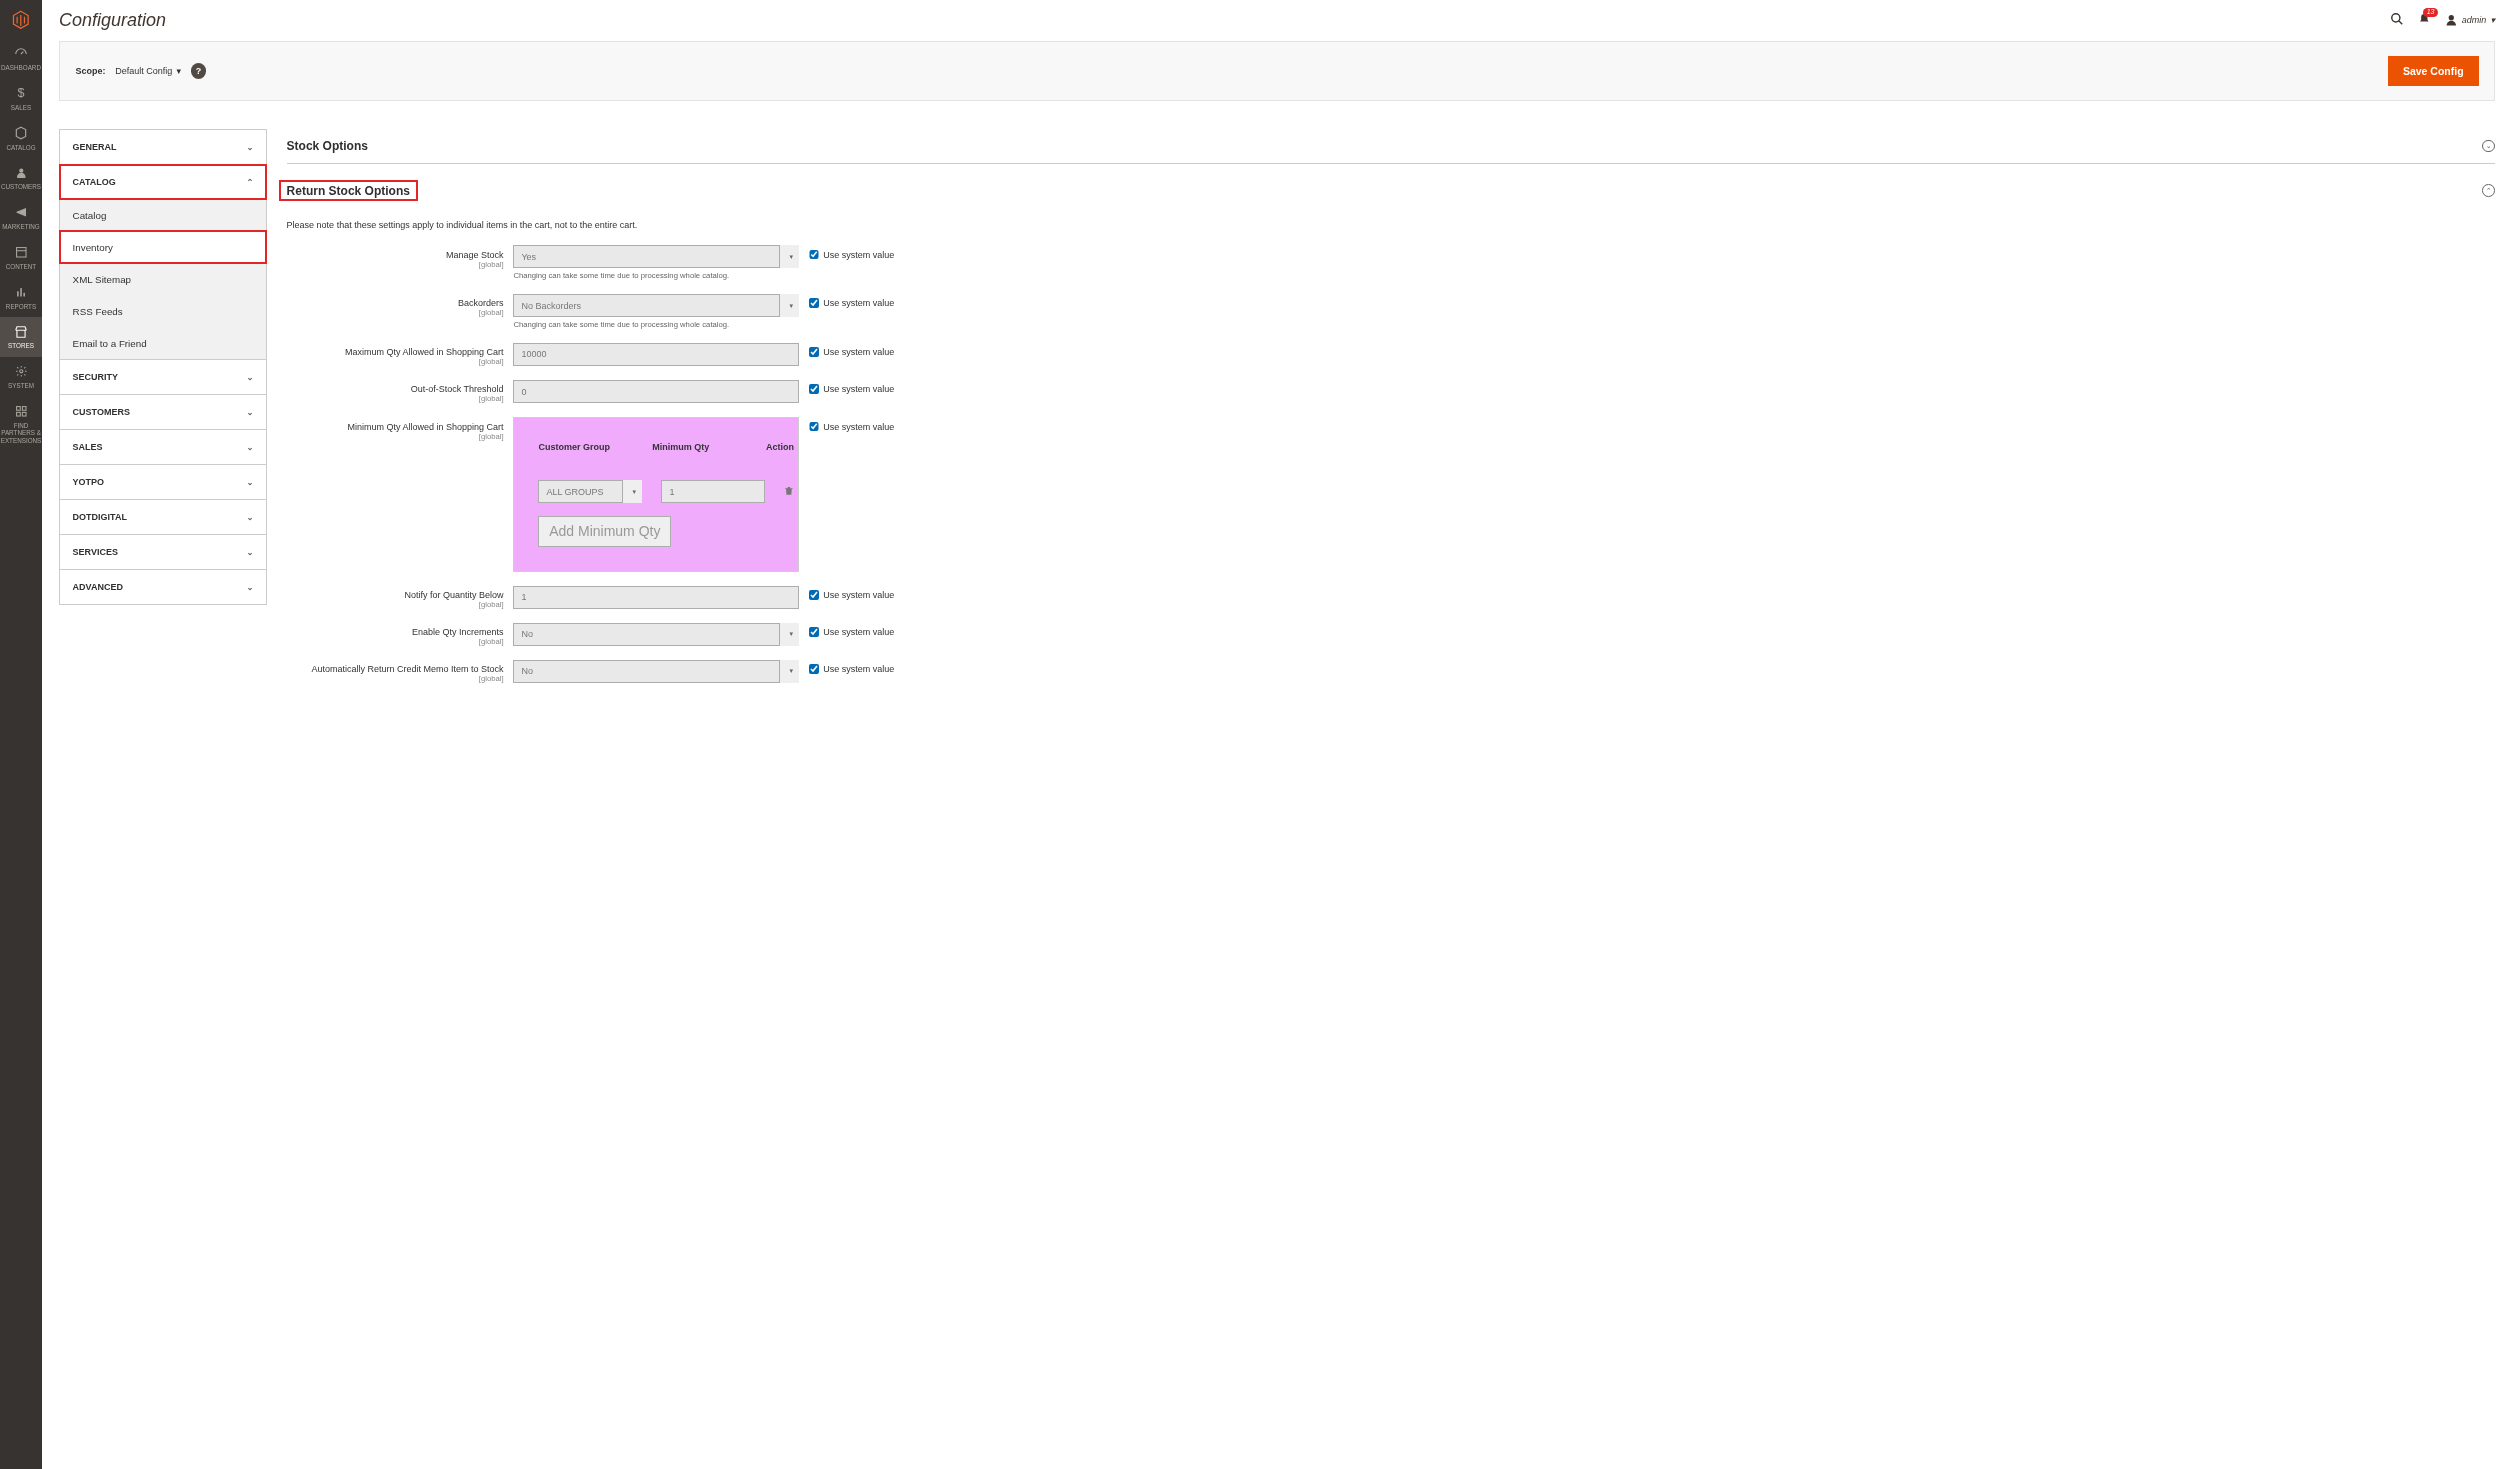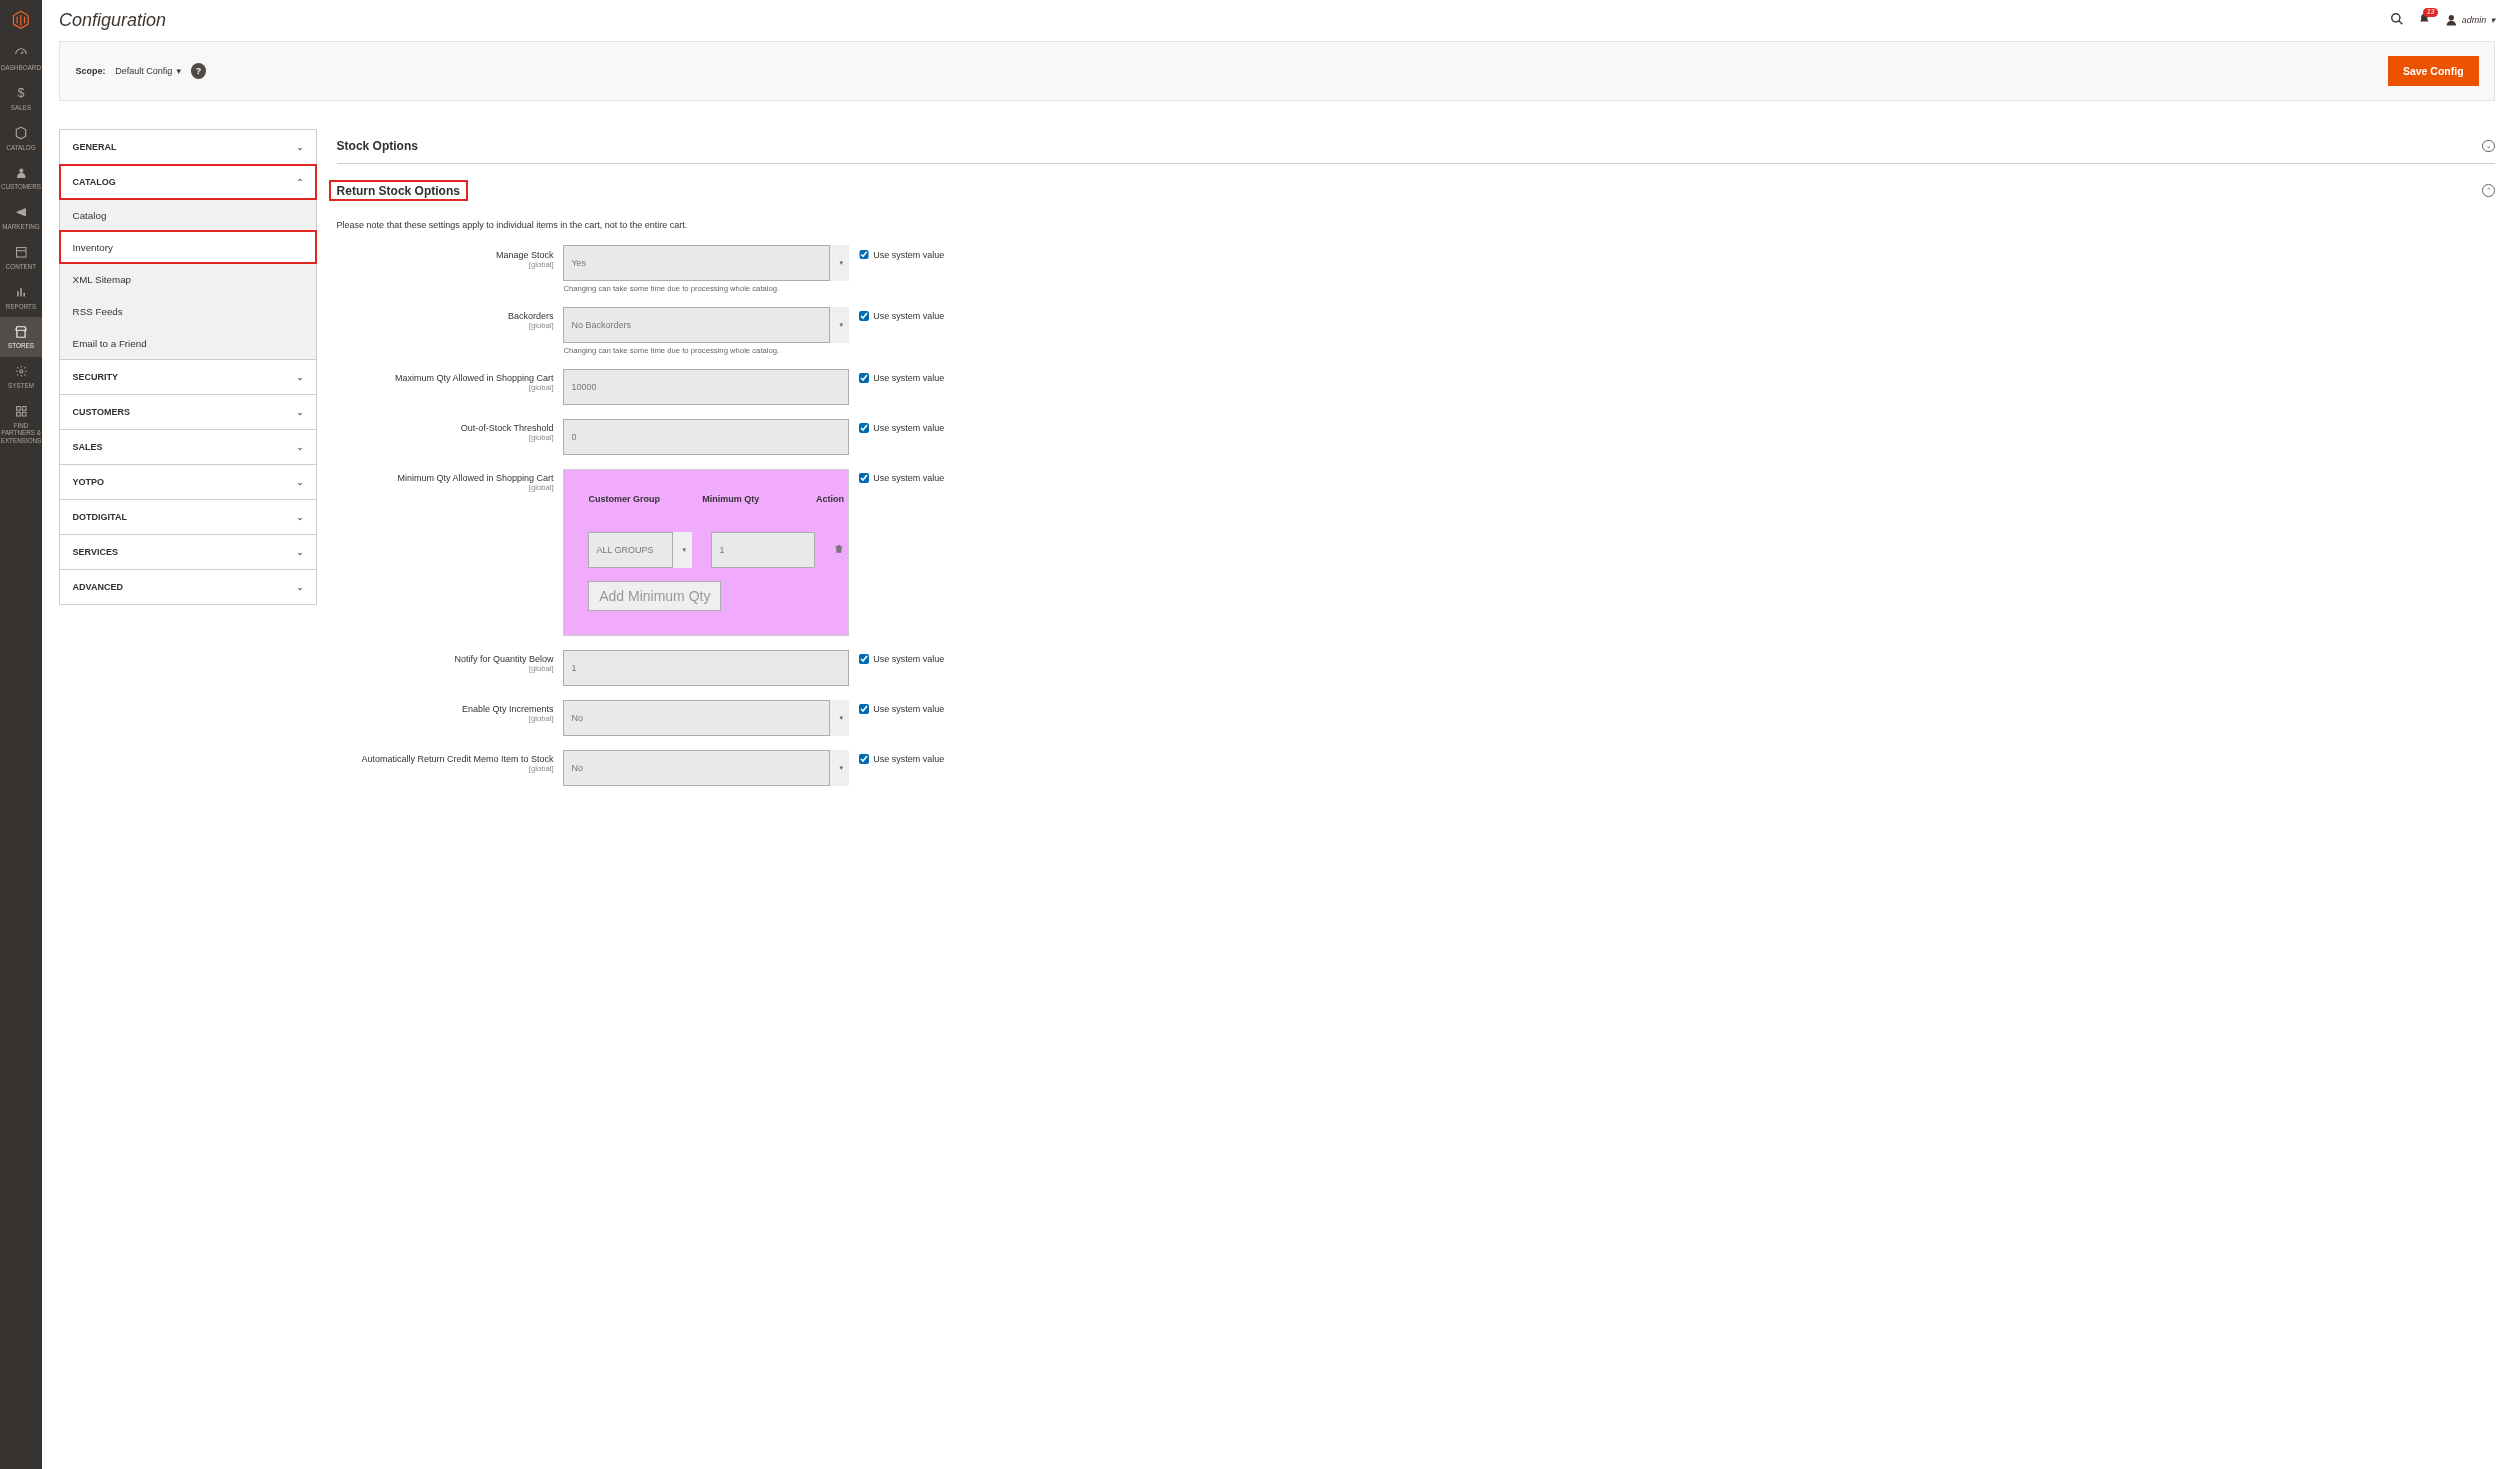--- a/index.html
+++ b/index.html
@@ -27,21 +27,21 @@
 .scope-left { display: flex; align-items: center; gap: 9.8px; }
 .scope-label { font-weight: 600; font-size: 9px; }
 .scope-select { display: inline-flex; align-items: center; gap: 4.2px; font-size: 9px; color: #333; cursor: pointer; }
 .help-circle { width: 15.4px; height: 15.4px; border-radius: 50%; background: #514943; color: #fff; display: flex; align-items: center; justify-content: center; font-size: 9px; font-weight: 700; cursor: pointer; }
 .btn-primary { background: #eb5202; color: #fff; border: 0.7px solid #eb5202; padding: 8.4px 14px; font-size: 10.5px; cursor: pointer; font-weight: 600; }
 
 
 .content-wrap { display: flex; gap: 19.6px; margin-top: 28px; align-items: flex-start; }
 
 
-.config-tabs { width: 258px; border: 0.7px solid #ccc; background: #fff; }
+.config-tabs { width: 208px; border: 0.7px solid #ccc; background: #fff; }
 .tab-group { border-bottom: 0.7px solid #ccc; }
 .tab-group:last-child { border-bottom: none; }
 .tab-head { display: flex; align-items: center; justify-content: space-between; padding: 12px 12.6px; font-weight: 600; font-size: 9px; color: #303030; cursor: pointer; text-transform: uppercase; background: #fff; }
 .tab-head.open { background: #f1f1f1; }
 .tab-head .chev { font-size: 8.4px; color: #666; }
 .tab-items { background: #f1f1f1; }
 .tab-item { padding: 10.5px 12.6px; font-size: 9.8px; color: #333; cursor: pointer; }
 
 
 .hl-red { outline: 2.8px solid #e22626; outline-offset: -1.4px; }
@@ -55,21 +55,21 @@
 
 .form-row { display: flex; align-items: flex-start; gap: 9.8px; margin-bottom: 14px; }
 .form-label-col { width: 217px; text-align: right; padding-top: 4.2px; }
 .form-label { font-size: 9px; color: #333; }
 .form-scope { font-size: 7.7px; color: #888; display: block; }
 .form-field-col { width: 286px; }
 .form-check-col { padding-top: 4.2px; display: flex; align-items: center; gap: 4.2px; }
 .form-check-col input[type="checkbox"] { accent-color: #006bb4; width: 9.8px; height: 9.8px; }
 .form-hint { font-size: 7.7px; color: #666; margin-top: 2.8px; }
 
-.sel, .inp { width: 100%; height: 36px; border: 0.7px solid #adadad; background: #fff; padding: 0 7px; font-size: 9px; color: #333; }
+.sel, .inp { width: 100%; height: 23px; border: 0.7px solid #adadad; background: #fff; padding: 0 7px; font-size: 9px; color: #333; }
 .sel[disabled], .inp[disabled] { background: #e9e9e9; color: #777; }
 .sel-wrap { position: relative; }
 .sel-wrap::after { content: ""; position: absolute; right: 0; top: 0; bottom: 0; width: 19.6px; border-left: 0.7px solid #adadad; background: #efefef; pointer-events: none; }
 .sel-wrap::before { content: "▾"; position: absolute; right: 6.3px; top: 50%; transform: translateY(-50%); font-size: 7px; color: #666; z-index: 1; pointer-events: none; }
 
 
 .minqty-box { background: #f0abfc; border: 0.7px solid #ccc; padding: 24px; }
 .minqty-head { display: flex; gap: 9.8px; font-weight: 600; font-size: 9px; color: #333; margin-bottom: 11.2px; }
 .mq-col1 { flex: 0 0 104px; }
 .mq-col2 { flex: 0 0 104px; }

